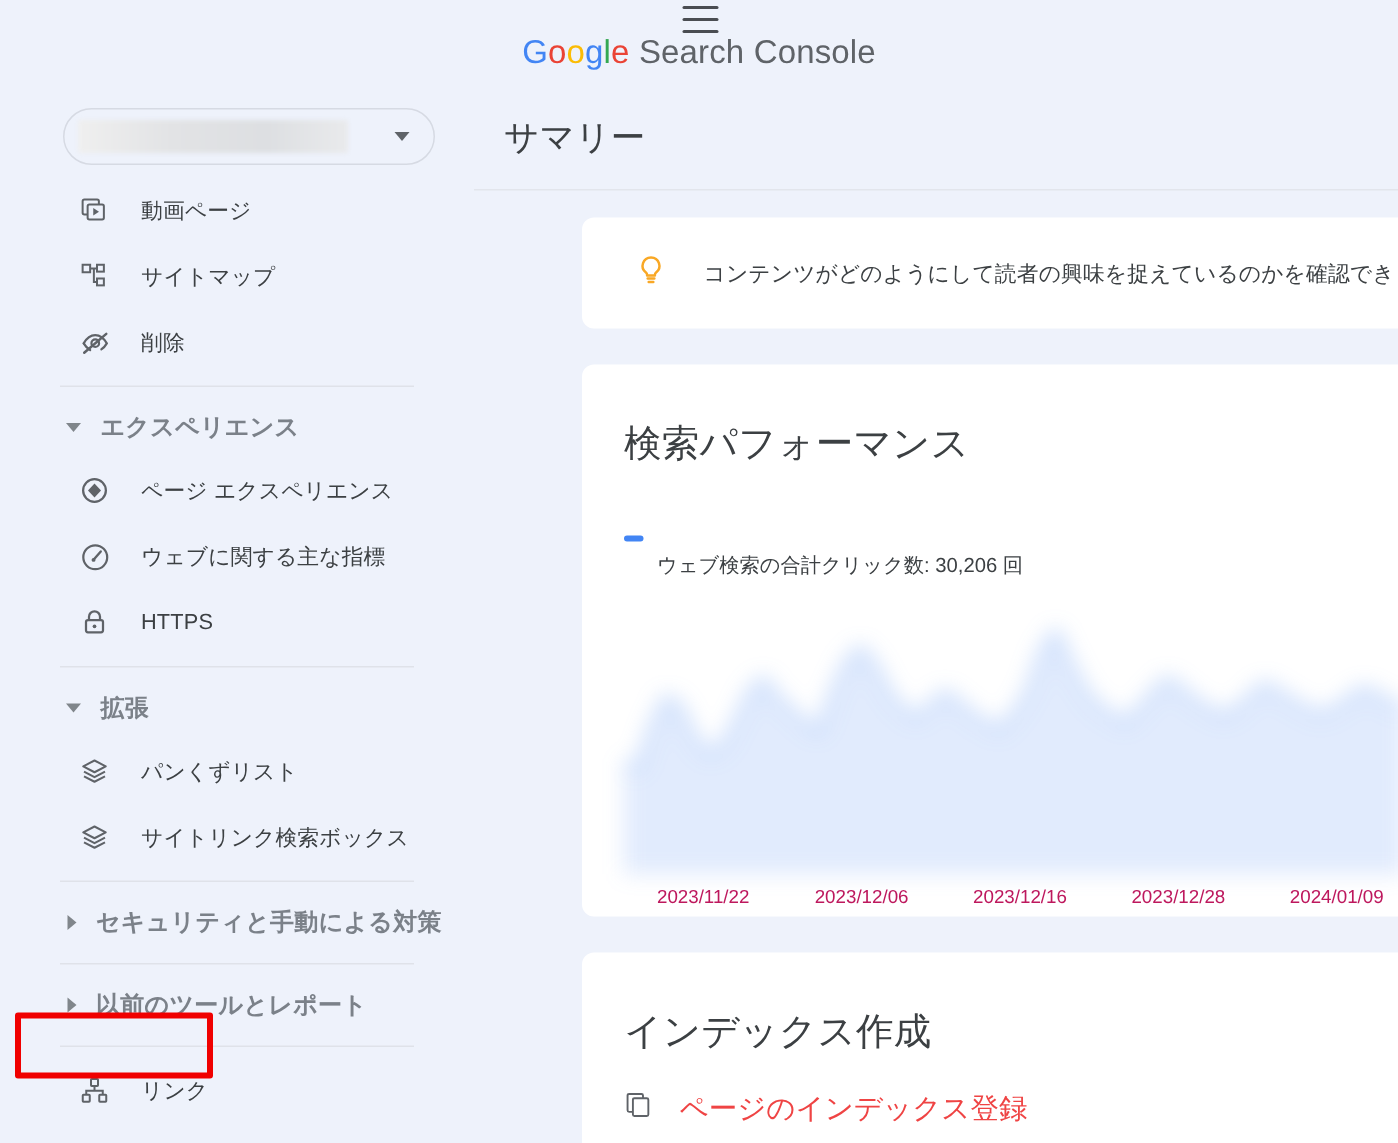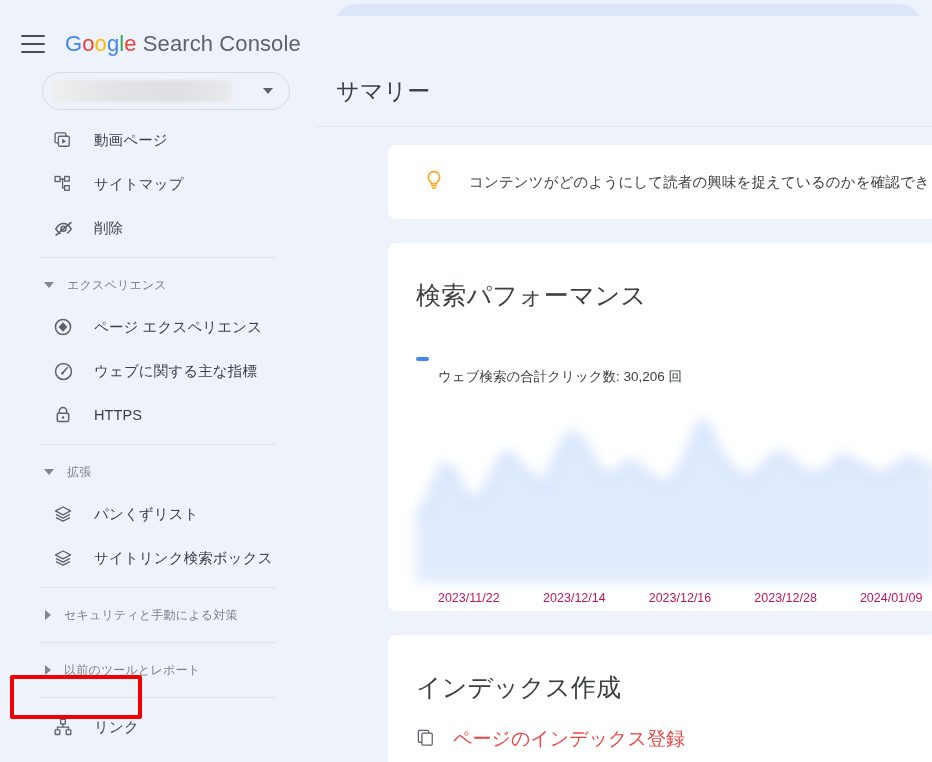--- a/index.html
+++ b/index.html
@@ -16,27 +16,28 @@
   #app {
     position: relative;
     width: 932px;
     height: 762px;
     background: #eef2fb;
   }
 
   
   .topbar {
     position: absolute;
-    top: 16px; left: 0;
+    top: 4px; left: 0;
     width: 932px;
     height: 56px;
     display: flex;
     align-items: center;
     background: #eef2fb;
     z-index: 5;
+    flex-direction: column;
   }
 
   .hamburger {
     width: 24px;
     height: 18px;
     margin-left: 21px;
     margin-right: 20px;
     display: flex;
     flex-direction: column;
     justify-content: space-between;
@@ -207,24 +208,25 @@
   .section-header .arrow-r {
     width: 0; height: 0;
     border-top: 5px solid transparent;
     border-bottom: 5px solid transparent;
     border-left: 6px solid #80868b;
     margin-right: 13px;
     margin-left: 1px;
     flex: 0 0 auto;
   }
   .section-header .slabel {
-    font-size: 12px;
+    font-size: 16px;
     color: #7b8189;
     white-space: nowrap;
     letter-spacing: .2px;
+    font-weight: bold;
   }
 
   
   .highlight-box {
     position: absolute;
     left: 10px;
     top: 675px;
     width: 132px;
     height: 44px;
     border: 4px solid #f00000;
@@ -572,21 +574,21 @@
         <div class="chart-blur">
           <svg id="perf-chart" width="520" height="185" viewBox="0 0 520 185" preserveAspectRatio="none">
             <path id="chart-area" fill="#4285F4" fill-opacity="0.16" d="M0.0 111.0 L9.3 114.4 L18.6 86.2 L27.9 67.0 L37.1 72.6 L46.4 93.0 L55.7 104.2 L65.0 100.9 L74.3 83.9 L83.6 63.6 L92.9 54.6 L102.1 67.0 L111.4 74.9 L120.7 83.9 L130.0 89.6 L139.3 63.6 L148.6 43.3 L157.9 34.3 L167.1 45.5 L176.4 63.6 L185.7 74.9 L195.0 80.5 L204.3 72.6 L213.6 63.6 L222.9 70.4 L232.1 78.3 L241.4 83.9 L250.7 88.4 L260.0 78.3 L269.3 63.6 L278.6 36.5 L287.9 23.0 L297.1 43.3 L306.4 61.3 L315.7 72.6 L325.0 78.3 L334.3 83.9 L343.6 74.9 L352.9 63.6 L362.1 54.6 L371.4 61.3 L380.7 69.2 L390.0 74.9 L399.3 79.4 L408.6 74.9 L417.9 65.9 L427.1 58.0 L436.4 63.6 L445.7 69.2 L455.0 74.9 L464.3 78.3 L473.6 74.9 L482.9 68.1 L492.1 61.3 L501.4 64.7 L510.7 70.4 L520.0 74.9 L520 185 L0 185 Z"></path>
             <path id="chart-line" fill="none" stroke="#4285F4" stroke-opacity="0.55" stroke-width="2.2" d="M0.0 111.0 L9.3 114.4 L18.6 86.2 L27.9 67.0 L37.1 72.6 L46.4 93.0 L55.7 104.2 L65.0 100.9 L74.3 83.9 L83.6 63.6 L92.9 54.6 L102.1 67.0 L111.4 74.9 L120.7 83.9 L130.0 89.6 L139.3 63.6 L148.6 43.3 L157.9 34.3 L167.1 45.5 L176.4 63.6 L185.7 74.9 L195.0 80.5 L204.3 72.6 L213.6 63.6 L222.9 70.4 L232.1 78.3 L241.4 83.9 L250.7 88.4 L260.0 78.3 L269.3 63.6 L278.6 36.5 L287.9 23.0 L297.1 43.3 L306.4 61.3 L315.7 72.6 L325.0 78.3 L334.3 83.9 L343.6 74.9 L352.9 63.6 L362.1 54.6 L371.4 61.3 L380.7 69.2 L390.0 74.9 L399.3 79.4 L408.6 74.9 L417.9 65.9 L427.1 58.0 L436.4 63.6 L445.7 69.2 L455.0 74.9 L464.3 78.3 L473.6 74.9 L482.9 68.1 L492.1 61.3 L501.4 64.7 L510.7 70.4 L520.0 74.9"></path>
           </svg>
         </div>
       </div>
 
       <div class="axis-labels">
         <span>2023/11/22</span>
-        <span>2023/12/14</span>
+        <span>2023/12/06</span>
         <span>2023/12/16</span>
         <span>2023/12/28</span>
         <span>2024/01/09</span>
       </div>
     </div>
 
     <div class="card index-card">
       <div class="card-heading">インデックス作成</div>
       <div class="index-sub-row">
         <span class="index-sub-icon">

